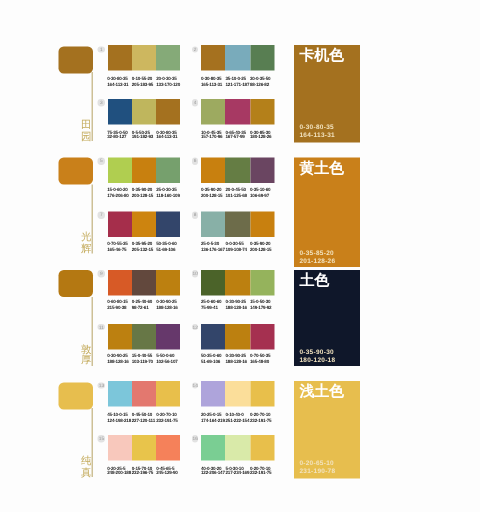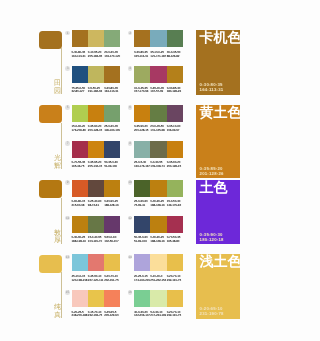--- a/index.html
+++ b/index.html
@@ -8,21 +8,21 @@
   .mainsw{position:absolute;left:38.8px;top:0.2px;width:22.8px;height:18px;border-radius:3.5px;}
   .vline{position:absolute;left:61.3px;top:18px;width:0.8px;height:46px;background:#cdc096;}
   .vlabel{position:absolute;left:53.5px;top:50px;width:8px;font-size:7px;line-height:7.6px;color:#c4ab5c;text-align:center;}
   .pal{position:absolute;width:49px;}
   .badge{position:absolute;left:-6.2px;top:0.2px;width:4.6px;height:4.6px;border-radius:50%;background:#e2e2e2;color:#999;font-size:3.2px;line-height:4.6px;text-align:center;}
   .swrow{display:flex;height:17px;}
   .sw{flex:1;height:17px;}
   .txrow{display:flex;margin-top:3.4px;}
   .tx{flex:1;font-size:3.05px;line-height:3.9px;color:#1f1f1f;letter-spacing:-0.13px;font-weight:700;white-space:nowrap;}
   .panel{position:absolute;left:196px;width:44px;height:64.5px;}
-  .ptitle{position:absolute;left:3.6px;top:3px;font-size:14px;line-height:9px;color:#fff;letter-spacing:-0.1px;font-weight:700;white-space:nowrap;}
+  .ptitle{position:absolute;left:3.6px;top:3px;font-size:10px;line-height:9px;color:#fff;letter-spacing:-0.1px;font-weight:700;white-space:nowrap;}
   .pvals{position:absolute;left:3.6px;bottom:2.5px;font-size:4.3px;line-height:5px;color:#f2e3bf;letter-spacing:0.2px;font-weight:700;white-space:nowrap;}
 </style>
 </head>
 <body>
 
 <div class="section" style="top:30.4px">
   <div class="mainsw" style="background:#A4711F"></div>
   <div class="vline"></div>
   <div class="vlabel">田园</div>
   <div class="pal" style="left:71.5px;top:0px">
@@ -400,21 +400,21 @@
       <div>164-113-31</div>
     </div>
 </div>
 <div class="panel" style="top:105.1px;height:73px;background:#C9801A">
   <div class="ptitle">黄土色</div>
   <div class="pvals">
       <div>0-35-85-20</div>
       <div>201-128-26</div>
     </div>
 </div>
-<div class="panel" style="top:179.8px;height:64.5px;background:#6d28d9">
+<div class="panel" style="top:179.8px;height:64.5px;background:#0f172a">
   <div class="ptitle">土色</div>
   <div class="pvals">
       <div>0-35-90-30</div>
       <div>180-120-18</div>
     </div>
 </div>
 <div class="panel" style="top:254.4px;height:64.5px;background:#E7BE4E">
   <div class="ptitle">浅土色</div>
   <div class="pvals">
       <div>0-20-65-10</div>

